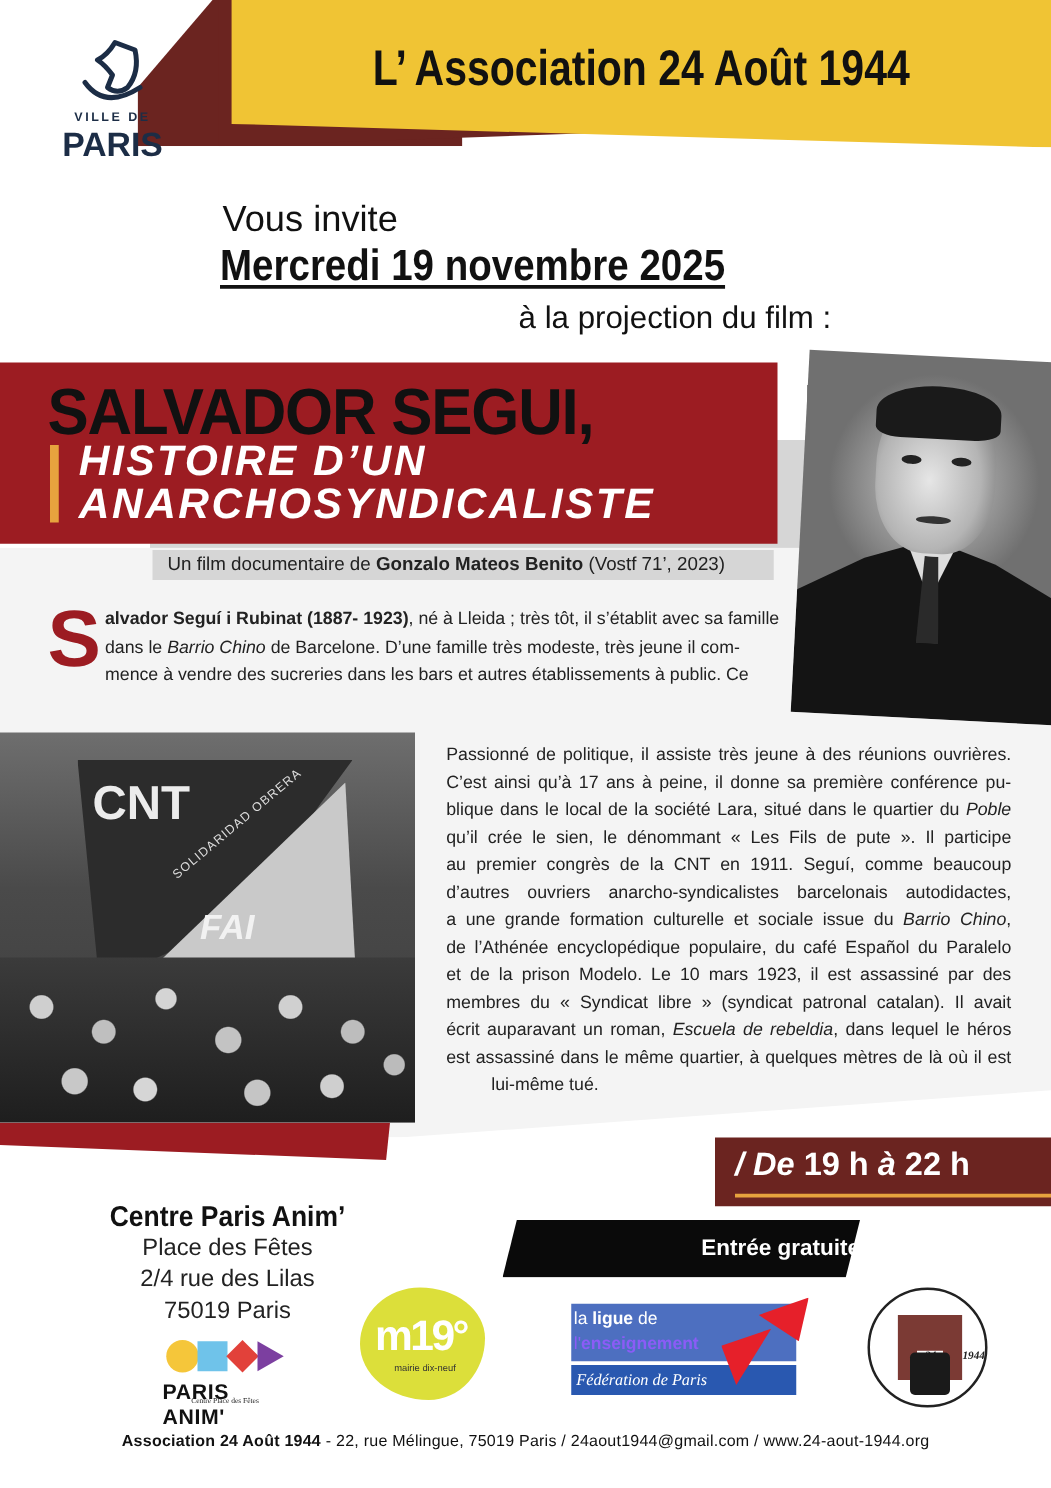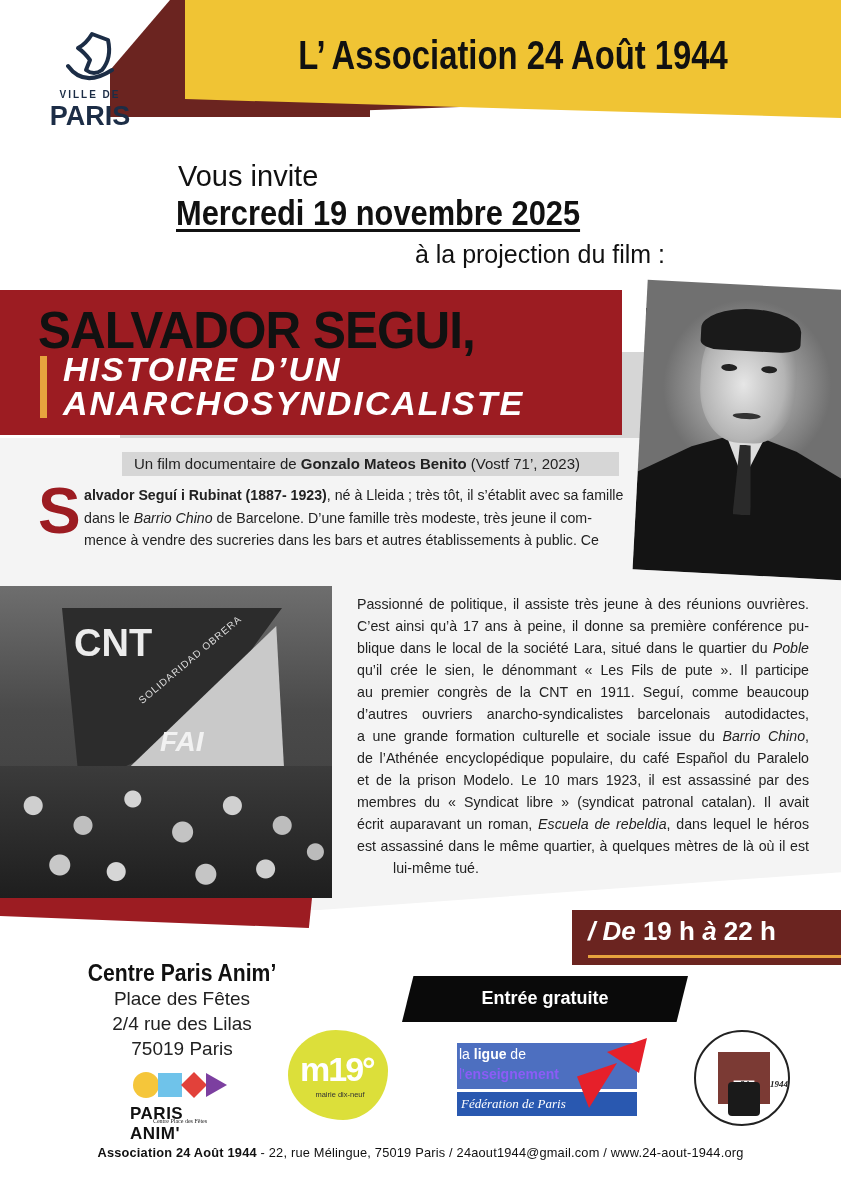--- a/index.html
+++ b/index.html
@@ -38,21 +38,21 @@
 
   
   .title-red { position: absolute; left: 0; top: 290px; width: 622px; height: 145px; background: #9c1c22; }
   .title-main { position: absolute; left: 38px; top: 300px; font-size: 52px; font-weight: 900;
     color: #111; transform: scaleX(0.95); transform-origin: left; letter-spacing: -1px; }
   .title-bar { position: absolute; left: 40px; top: 356px; width: 7px; height: 62px; background: #e7a33e; }
   .title-sub1, .title-sub2 { position: absolute; left: 63px; font-size: 34px; font-weight: 900; font-style: italic;
     color: #fff; letter-spacing: 2px; }
   .title-sub1 { top: 350px; }
   .title-sub2 { top: 384px; }
-  .subtitle { position: absolute; left: 122px; top: 452px; width: 497px; height: 24px; background: #d6d6d6;
+  .subtitle { position: absolute; left: 122px; top: 440px; width: 497px; height: 24px; background: #d6d6d6;
     font-size: 15px; color: #222; padding: 3px 0 0 12px; }
   .subtitle b { font-weight: bold; }
 
   
   .portrait-shadow { position: absolute; left: 646px; top: 308px; width: 195px; height: 240px; background: #0a0a0a; }
   .portrait { position: absolute; left: 640px; top: 285px; width: 210px; height: 290px;
     transform: rotate(3deg); transform-origin: center;
     background: radial-gradient(ellipse 40% 30% at 50% 35%, #d9d9d9 0%, #9a9a9a 55%, #707070 100%); overflow: hidden; }
   .portrait .head { position: absolute; left: 58px; top: 28px; width: 96px; height: 130px; border-radius: 46% 46% 42% 42%;
     background: radial-gradient(ellipse at 45% 55%, #e6e6e6 0%, #b4b4b4 55%, #5a5a5a 100%); }
@@ -112,21 +112,21 @@
   .time-text i { font-style: italic; }
   .time-line { position: absolute; left: 588px; top: 955px; width: 253px; height: 3px; background: #e7a33e; }
 
   
   .venue-name { position: absolute; left: 66px; top: 960px; width: 232px; text-align: center; font-size: 23px; font-weight: bold; color: #111; transform: scaleX(0.92); }
   .venue-line { position: absolute; left: 66px; width: 232px; text-align: center; font-size: 19px; color: #222; }
 
   
   .free { position: absolute; left: 402px; top: 976px; width: 286px; height: 46px; background: #0a0a0a;
     clip-path: polygon(4% 0, 100% 0, 96% 100%, 0 100%); }
-  .free-text { position: absolute; left: 402px; top: 988px; width: 286px; text-align: center; font-size: 18px; font-weight: bold; color: #fff; }
+  .free-text { position: absolute; left: 402px; top: 988px; width: 286px; text-align: right; font-size: 18px; font-weight: bold; color: #fff; }
 
   
   .pa-logo { position: absolute; left: 130px; top: 1070px; width: 100px; height: 60px; }
   .pa-shapes { position: absolute; left: 2px; top: 0; width: 96px; height: 30px; }
   .pa-name { position: absolute; left: 0; top: 34px; width: 100px; text-align: left; font-size: 17px; font-weight: bold; color: #111; letter-spacing: 0.5px; }
   .pa-sub { position: absolute; left: 0; top: 48px; width: 100px; text-align: center; font-size: 6px; color: #222; font-family: "Liberation Serif", serif; }
 
   .m19 { position: absolute; left: 288px; top: 1030px; width: 100px; height: 90px; background: #dcdf3a;
     border-radius: 48% 52% 45% 55% / 50% 45% 55% 50%; }
   .m19-big { position: absolute; left: 300px; top: 1050px; font-size: 34px; font-weight: bold; color: #fff; letter-spacing: -2px; }

